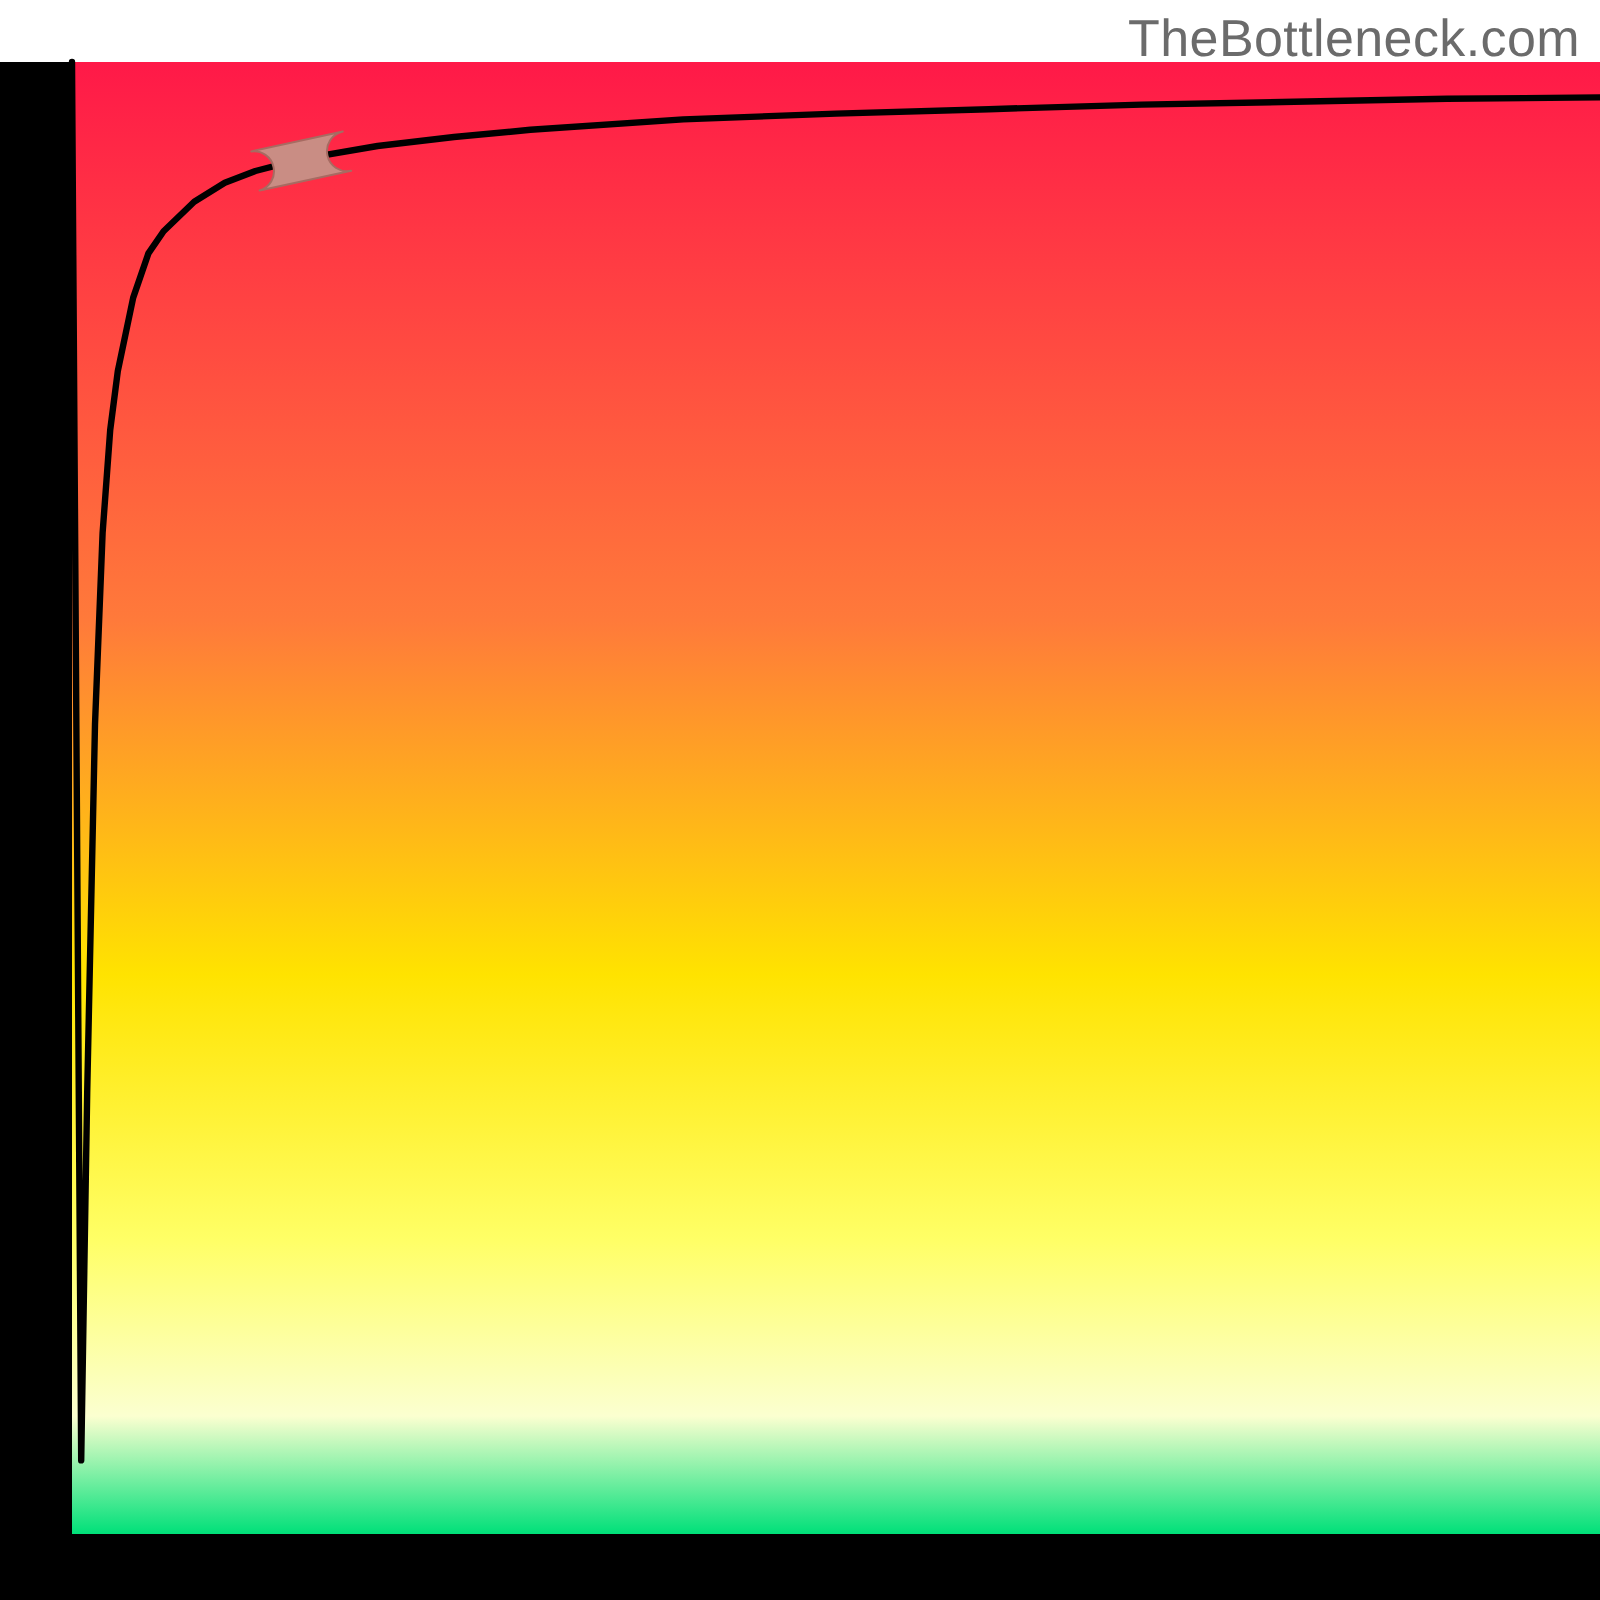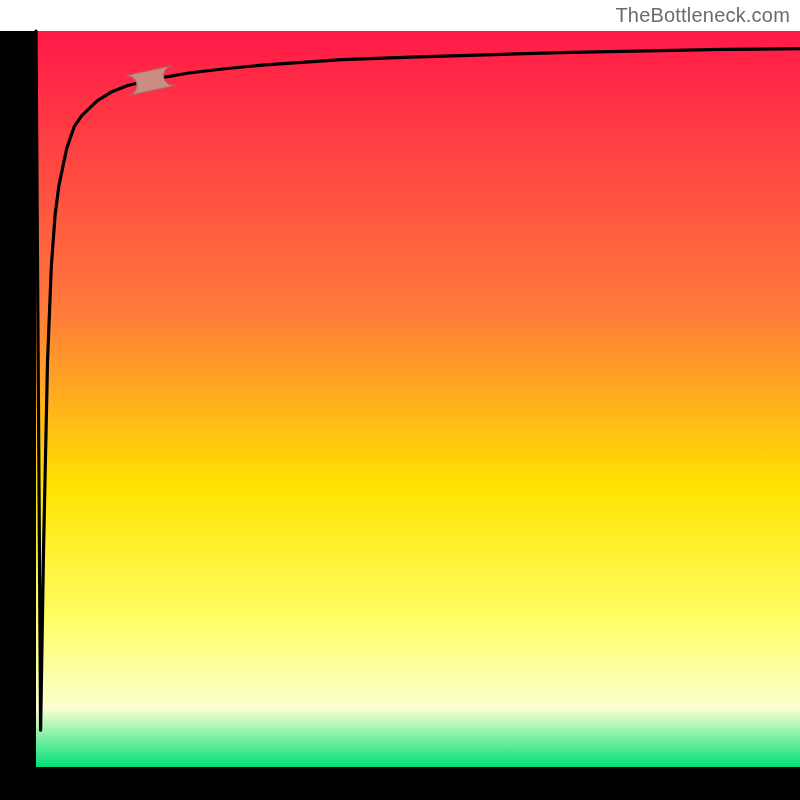--- a/index.html
+++ b/index.html
@@ -13,21 +13,21 @@
   }
   .stage {
     position: relative;
     width: 800px;
     height: 800px;
   }
   .watermark {
     position: absolute;
     top: 4px;
     right: 10px;
-    font-size: 20px;
+    font-size: 26px;
     font-weight: 400;
     color: #6b6b6b;
     letter-spacing: 0.2px;
     z-index: 30;
   }
   svg.chart {
     position: absolute;
     top: 0;
     left: 0;
     width: 800px;

